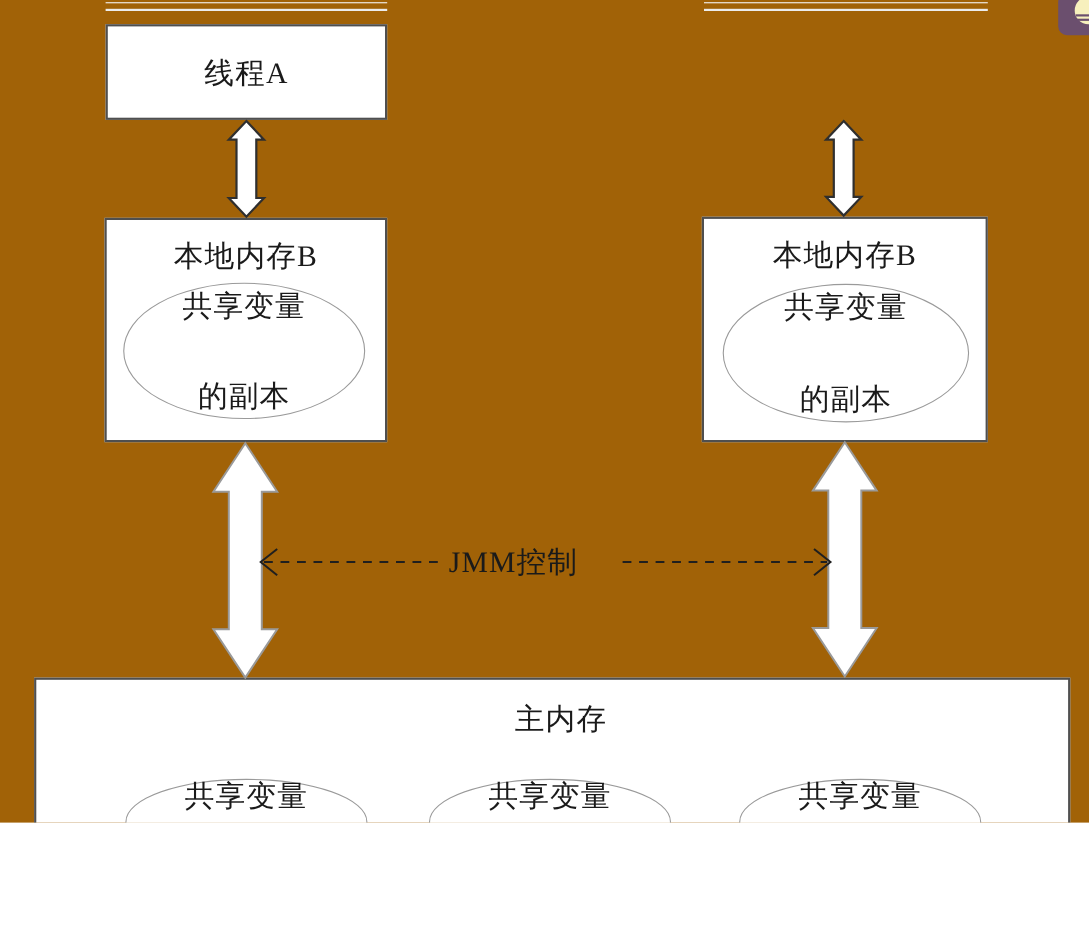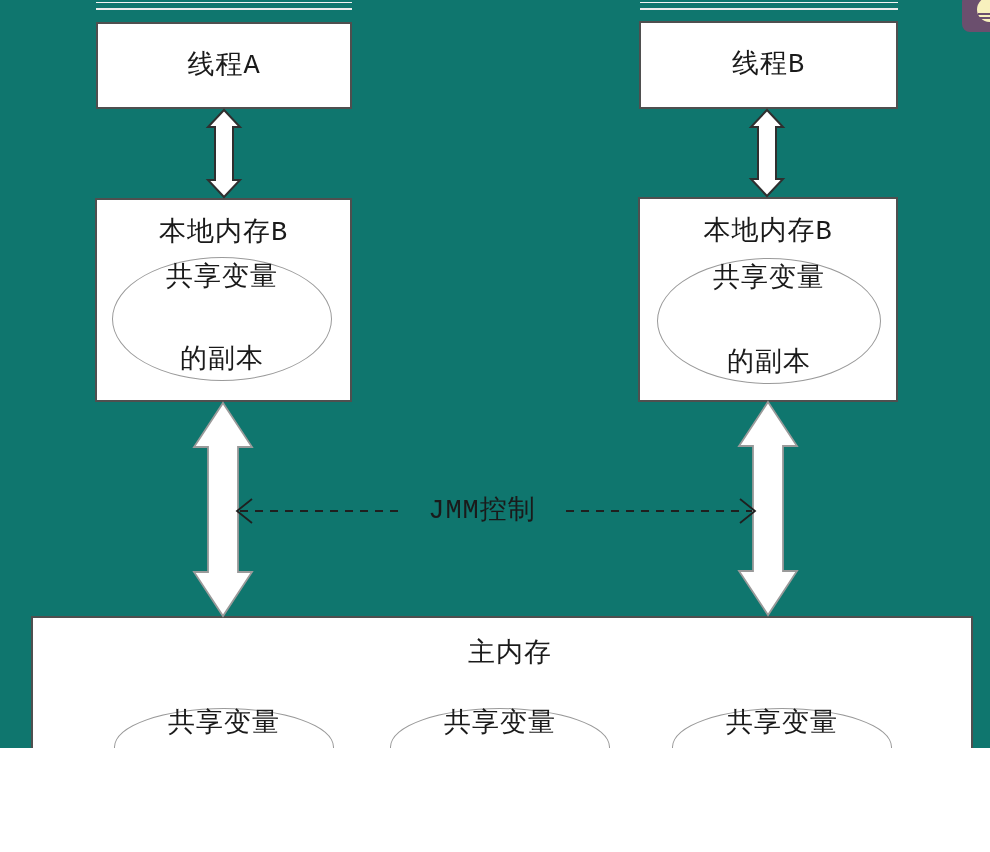--- a/index.html
+++ b/index.html
@@ -1,38 +1,38 @@
 <!DOCTYPE html>
 <html><head>
 <meta charset="utf-8">
 <style>
   html,body{margin:0;padding:0;background:#ffffff;}
   .stage{
-    position:relative;width:990px;height:748px;background:#0f766e;overflow:hidden;
-    font-family:Liberation Mono, monospace;color:#1a1a1a;
+    position:relative;width:990px;height:748px;background:#a16207;overflow:hidden;
+    font-family:Liberation Serif, serif;color:#1a1a1a;
   }
   .box{
     position:absolute;box-sizing:border-box;background:#ffffff;
     border:2px solid #4f4f4f;
   }
   .box-title{
     text-align:center;font-size:27px;line-height:30px;letter-spacing:1px;
   }
   .flex-center{display:flex;align-items:center;justify-content:center;}
   .ellipse{
     position:absolute;box-sizing:border-box;background:#ffffff;
     border:1.5px solid #9a9a9a;border-radius:50%;
     display:flex;flex-direction:column;align-items:center;justify-content:space-between;
     font-size:27px;letter-spacing:1px;
   }
   .ellipse .line{line-height:40px;}
   svg.overlay{position:absolute;left:0;top:0;pointer-events:none;}
   .jmm-label{
     position:absolute;left:408px;top:494px;width:148px;height:34px;
-    text-align:center;font-size:27px;line-height:34px;letter-spacing:1px;background:#ffffff00;
+    text-align:left;font-size:27px;line-height:34px;letter-spacing:1px;background:#ffffff00;
   }
   .ghost-line{position:absolute;height:2px;background:#ececec;}
   .ghost-line.faint{height:1px;background:#f4f4f4;}
   .tip-button{
     position:absolute;left:962px;top:-6px;width:42px;height:38px;
     background:#6b4f6e;border-radius:8px;cursor:pointer;
   }
   .bulb{
     position:absolute;left:15px;top:3px;width:25px;height:25px;border-radius:50%;
     background:#f7f0bd;
@@ -48,23 +48,20 @@
 
   <div class="ghost-line faint" style="left:96px;top:2px;width:256px;"></div>
   <div class="ghost-line faint" style="left:640px;top:2px;width:258px;"></div>
   <div class="ghost-line" style="left:96px;top:8px;width:256px;"></div>
   <div class="ghost-line" style="left:640px;top:8px;width:258px;"></div>
 
   <div class="box flex-center" style="left:96px;top:22px;width:256px;height:87px;">
     <div class="box-title">线程A</div>
   </div>
 
-  <div class="box flex-center" style="left:639px;top:21px;width:259px;height:88px;">
-    <div class="box-title">线程B</div>
-  </div>
 
   <div class="box" style="left:95px;top:198px;width:257px;height:204px;">
     <div class="box-title" style="margin-top:18px;">本地内存B</div>
   </div>
   <div class="ellipse" style="left:112px;top:257px;width:220px;height:124px;">
     <div class="line">共享变量</div>
     <div class="line">的副本</div>
   </div>
 
   <div class="box" style="left:638px;top:197px;width:260px;height:205px;">

